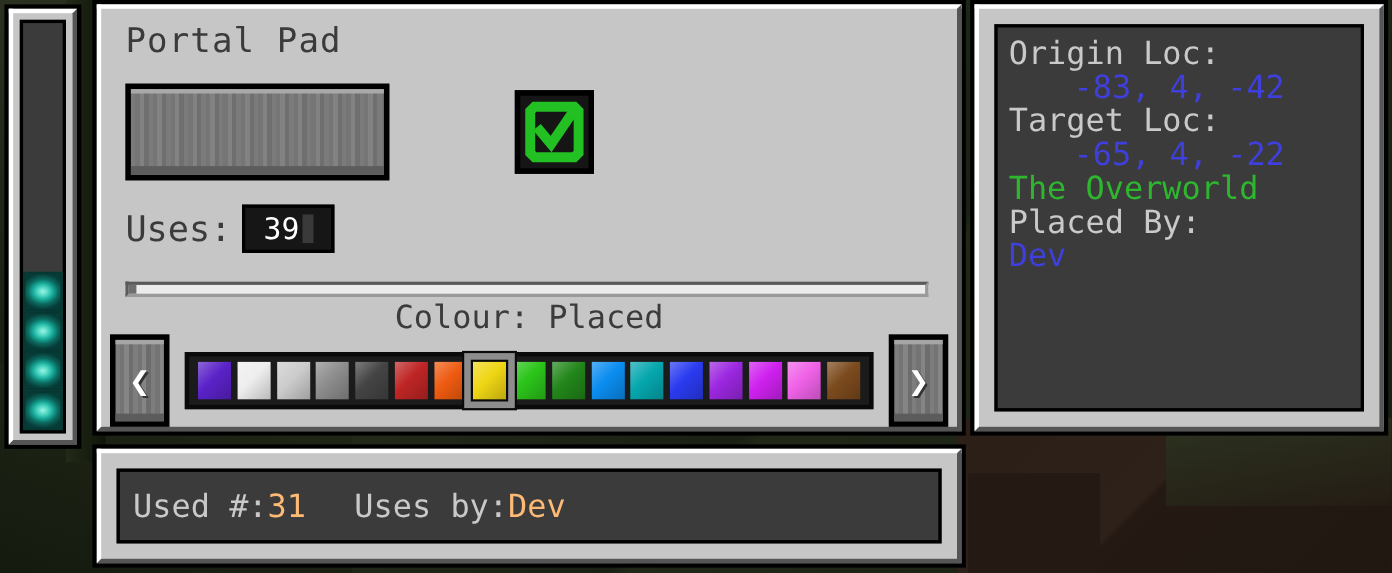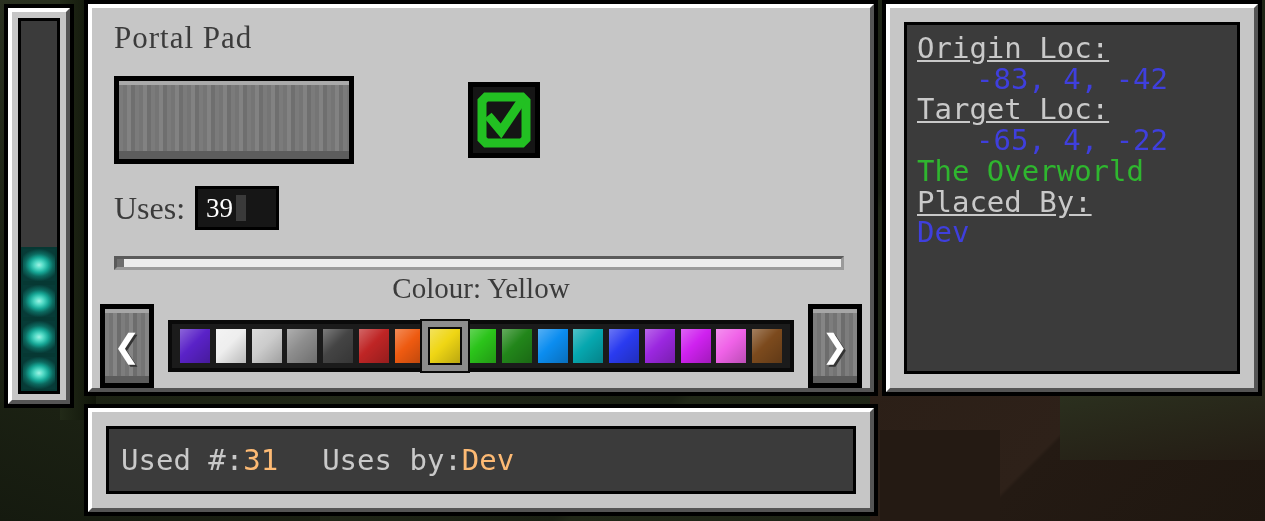--- a/index.html
+++ b/index.html
@@ -45,21 +45,21 @@
     display:flex;flex-direction:column;justify-content:flex-end;
   }
   .energy-cell{
     height:36px;margin:0;
     background:
       radial-gradient(ellipse 55% 45% at 50% 50%, #9ff3e4 0%, #4fd8c4 24%, #16a695 48%, #0c6a60 70%, #073b37 100%);
     box-shadow:inset 0 0 0 2px #063833;
   }
 
   
-  #portal-panel{ left:88px; top:4px; width:786px; height:388px;font-family:Liberation Serif, serif; }
+  #portal-panel{ left:88px; top:4px; width:786px; height:388px; }
   .pp-title{
     position:absolute;left:22px;top:14px;
     font-size:31px;color:#3b3b3b;letter-spacing:1px;line-height:1;
   }
   
   #mode-button{
     position:absolute;left:22px;top:68px;width:240px;height:88px;
     border:5px solid #000;box-sizing:border-box;
     background:
       repeating-linear-gradient(90deg,#7b7b7b 0 4px,#757575 4px 8px,#828282 8px 12px,#6f6f6f 12px 16px),
@@ -81,21 +81,21 @@
     display:flex;align-items:center;justify-content:center;cursor:pointer;
   }
   #check-toggle svg{display:block;}
 
   
   .uses-row{position:absolute;left:22px;top:178px;display:flex;align-items:center;gap:10px;}
   .uses-label{font-size:32px;color:#3b3b3b;line-height:1;}
   #uses-field{
     background:#161616;border:3px solid #000;box-sizing:border-box;
     min-width:84px;height:44px;padding:0 8px;
-    display:flex;align-items:center;gap:3px;cursor:text;
+    display:flex;align-items:center;gap:3px;cursor:text;justify-content:center;
   }
   #uses-field .val{color:#ffffff;font-size:27px;line-height:1;}
   #uses-field .caret{width:10px;height:26px;background:#3a3a3a;}
 
   
   #divider{
     position:absolute;left:22px;top:248px;width:730px;height:14px;
     background:#ececec;
     border-top:3px solid #5a5a5a;border-left:3px solid #5a5a5a;
     border-right:3px solid #9a9a9a;border-bottom:3px solid #9a9a9a;
@@ -140,21 +140,21 @@
   }
 
   
   #info-panel{ left:886px; top:4px; width:372px; height:388px; padding:14px; }
   .info-inner{
     width:100%;height:100%;box-sizing:border-box;
     background:#3b3b3b;border:3px solid #000;
     padding:8px 10px;
   }
   .info-line{font-size:29px;line-height:1.06;white-space:nowrap;}
-  .info-line.label{color:#c9c9c9;text-decoration:underline;}
+  .info-line.label{color:#c9c9c9;}
   .info-line.coord{color:#3f3fdd;text-align:center;}
   .info-line.dim{color:#2fb62f;}
   .info-line.player{color:#3f3fdd;}
 
   
   #usage-panel{ left:88px; top:408px; width:786px; height:104px; padding:14px; }
   .usage-inner{
     width:100%;height:100%;box-sizing:border-box;
     background:#3b3b3b;border:3px solid #000;
     display:flex;align-items:center;padding:0 12px;
@@ -208,21 +208,21 @@
     <span id="uses-field">
       <span class="val">39</span>
       <span class="caret"></span>
     </span>
   </div>
 
   <div id="divider">
     <div class="knob"></div>
   </div>
 
-  <div class="colour-caption">Colour: Yellow</div>
+  <div class="colour-caption">Colour: Placed</div>
 
   <div id="palette-row">
     <div class="arrow-btn">
       <div class="top-hl"></div>
       <div class="bot-sh"></div>
       <span class="glyph">❮</span>
     </div>
 
     <div id="palette-strip">
         <div class="sw">

